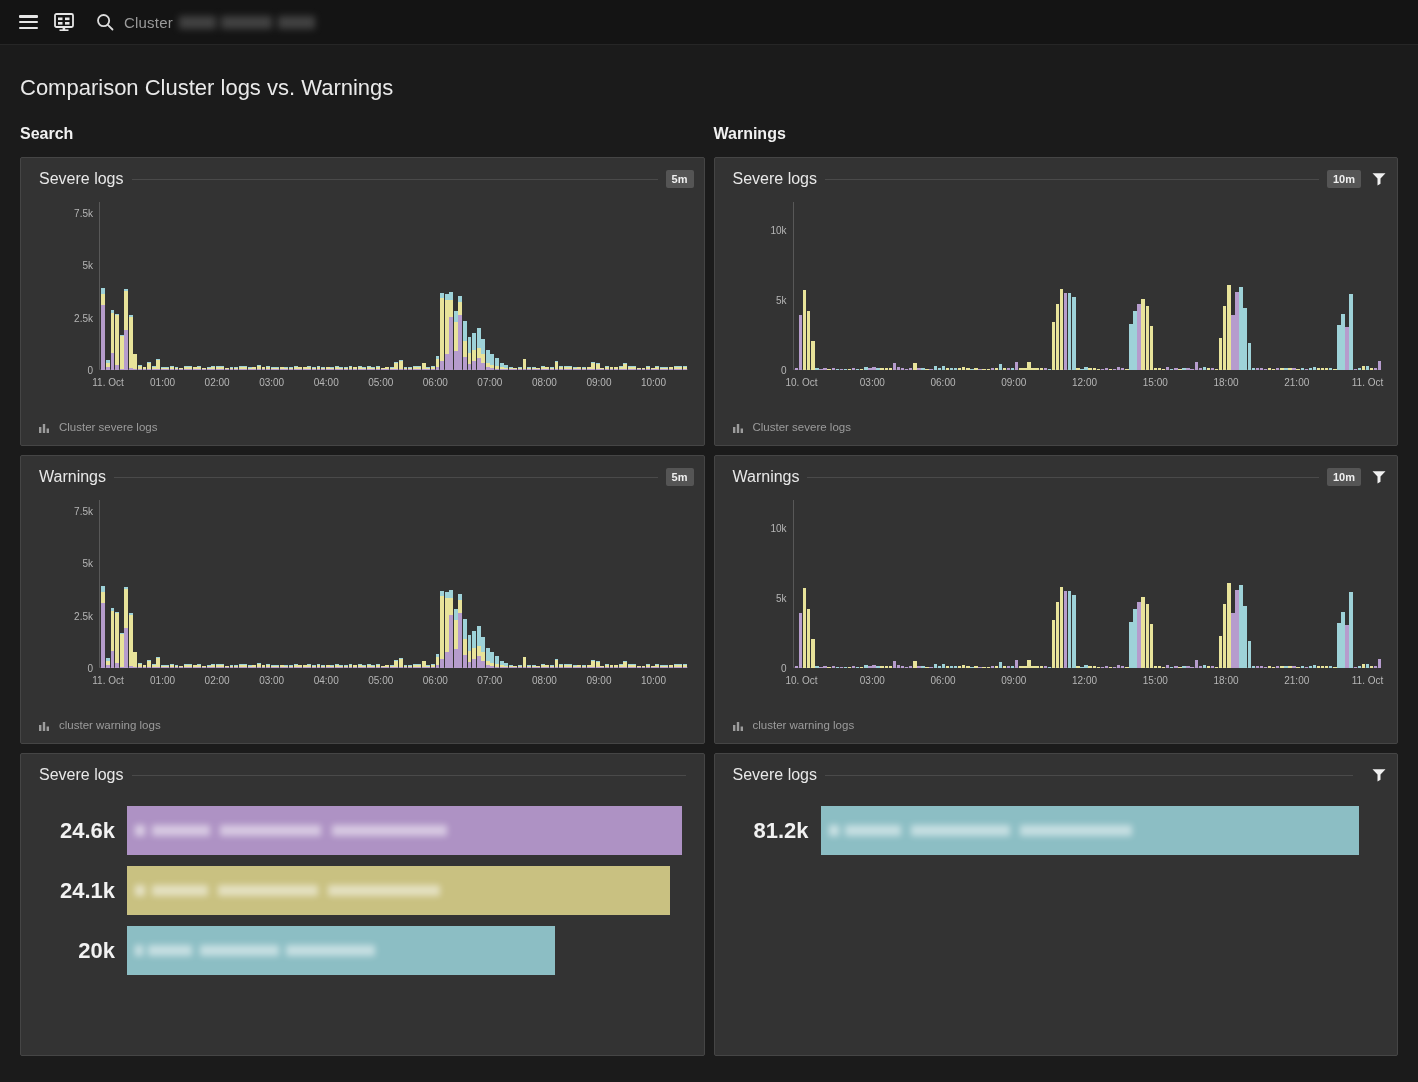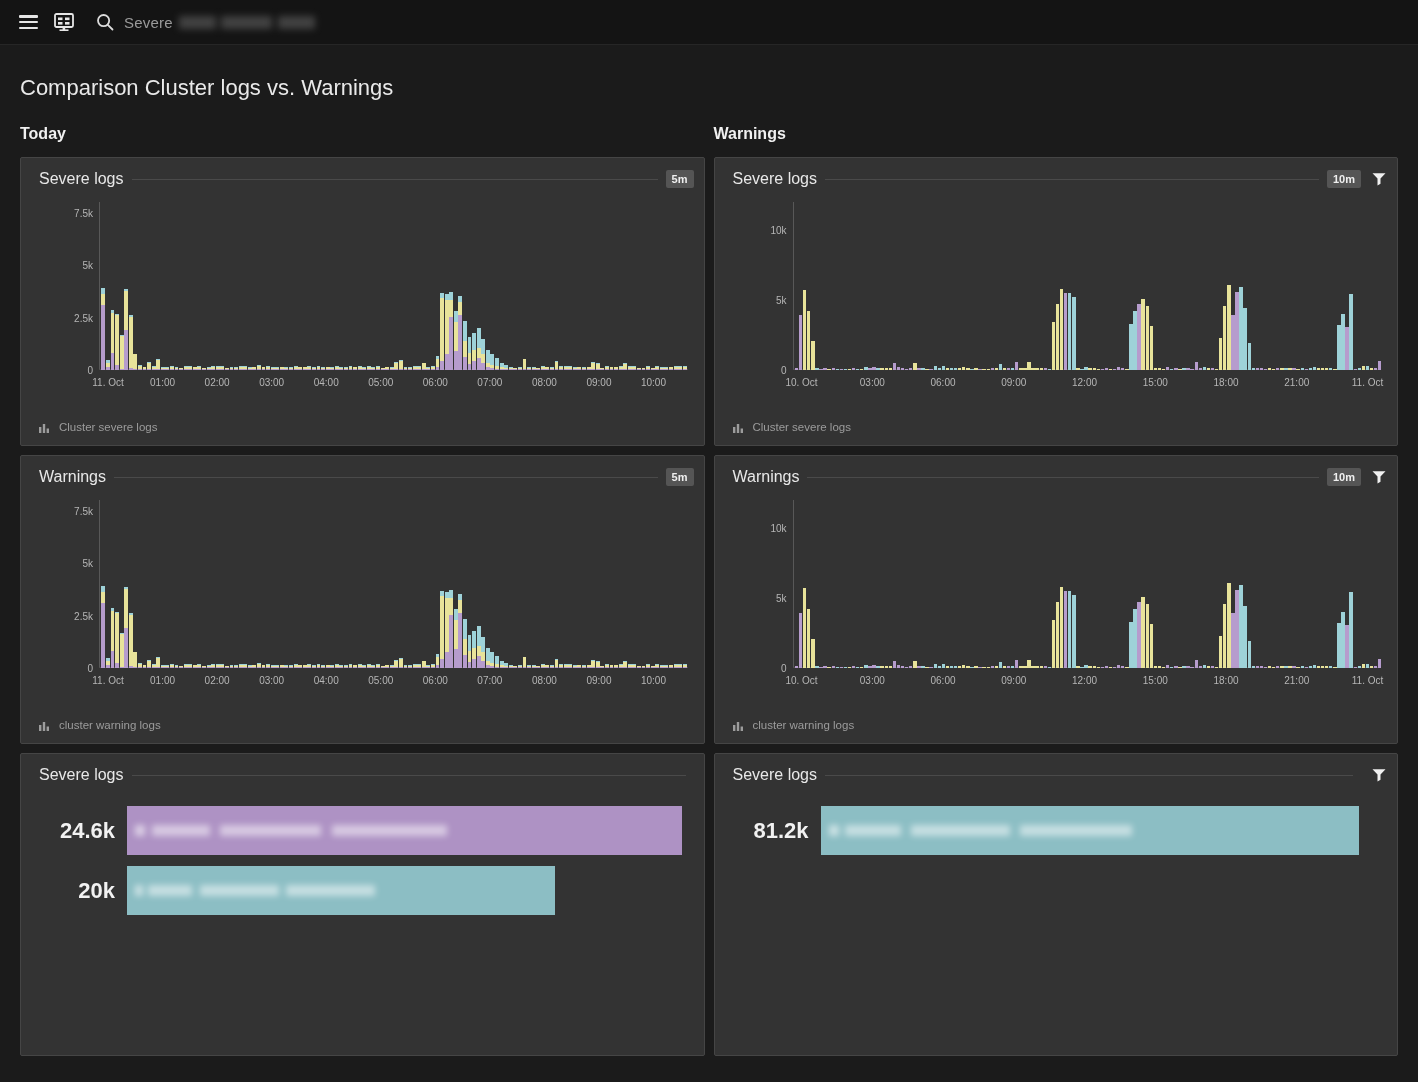--- a/index.html
+++ b/index.html
@@ -161,32 +161,32 @@
       <rect x="11" y="9" width="4.5" height="2.6" fill="#e6e6e6"></rect>
       <rect x="8.6" y="14" width="2.6" height="3" fill="#e6e6e6"></rect>
       <rect x="5.5" y="16.4" width="9" height="1.6" fill="#e6e6e6"></rect>
     </svg>
   </div>
   <div class="search-wrap">
     <svg width="18" height="18" viewBox="0 0 18 18">
       <circle cx="7.6" cy="7.6" r="5.6" fill="none" stroke="#dcdcdc" stroke-width="1.8"></circle>
       <line x1="11.8" y1="11.8" x2="16.5" y2="16.5" stroke="#dcdcdc" stroke-width="1.8" stroke-linecap="round"></line>
     </svg>
-    <span class="search-text">Severe</span>
+    <span class="search-text">Cluster</span>
     <span class="search-blur"></span>
   </div>
 </div>
 
 <div class="page">
   <h1 class="page-title">Comparison Cluster logs vs. Warnings</h1>
 
   <div class="cols">
 
     <div class="col">
-      <div class="col-title">Today</div>
+      <div class="col-title">Search</div>
 
       <div class="panel panel-chart">
         <div class="panel-head">
           <span class="panel-head-title">Severe logs</span>
           <span class="panel-head-rule"></span>
           <span class="badge">5m</span>
         </div>
         <div class="chart" id="c-today-severe">
             <div class="y-axis-line"></div>
             <div class="y-tick" style="top: 168px;">0</div>
@@ -1538,20 +1538,28 @@
       <div class="panel panel-bars">
         <div class="panel-head">
           <span class="panel-head-title">Severe logs</span>
           <span class="panel-head-rule"></span>
         </div>
         <div class="hbars" id="h-today">
             <div class="hbar-row">
               <div class="hbar-value">24.6k</div>
               <div class="hbar-track">
                 <div class="hbar-fill" style="width: 100%; background: rgb(174, 146, 196);">
+                  <div class="hbar-label-blur"></div>
+                </div>
+              </div>
+            </div>
+            <div class="hbar-row">
+              <div class="hbar-value">24.1k</div>
+              <div class="hbar-track">
+                <div class="hbar-fill" style="width: 97.9675%; background: rgb(201, 193, 129);">
                   <div class="hbar-label-blur"></div>
                 </div>
               </div>
             </div>
             <div class="hbar-row">
               <div class="hbar-value">20k</div>
               <div class="hbar-track">
                 <div class="hbar-fill" style="width: 77.2358%; background: rgb(140, 190, 196);">
                   <div class="hbar-label-blur"></div>
                 </div>

